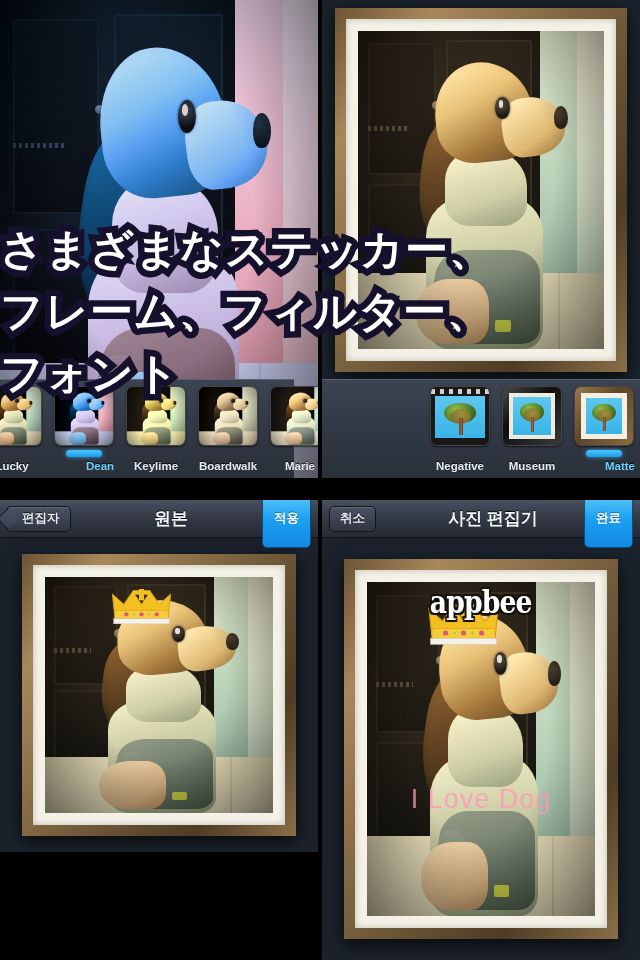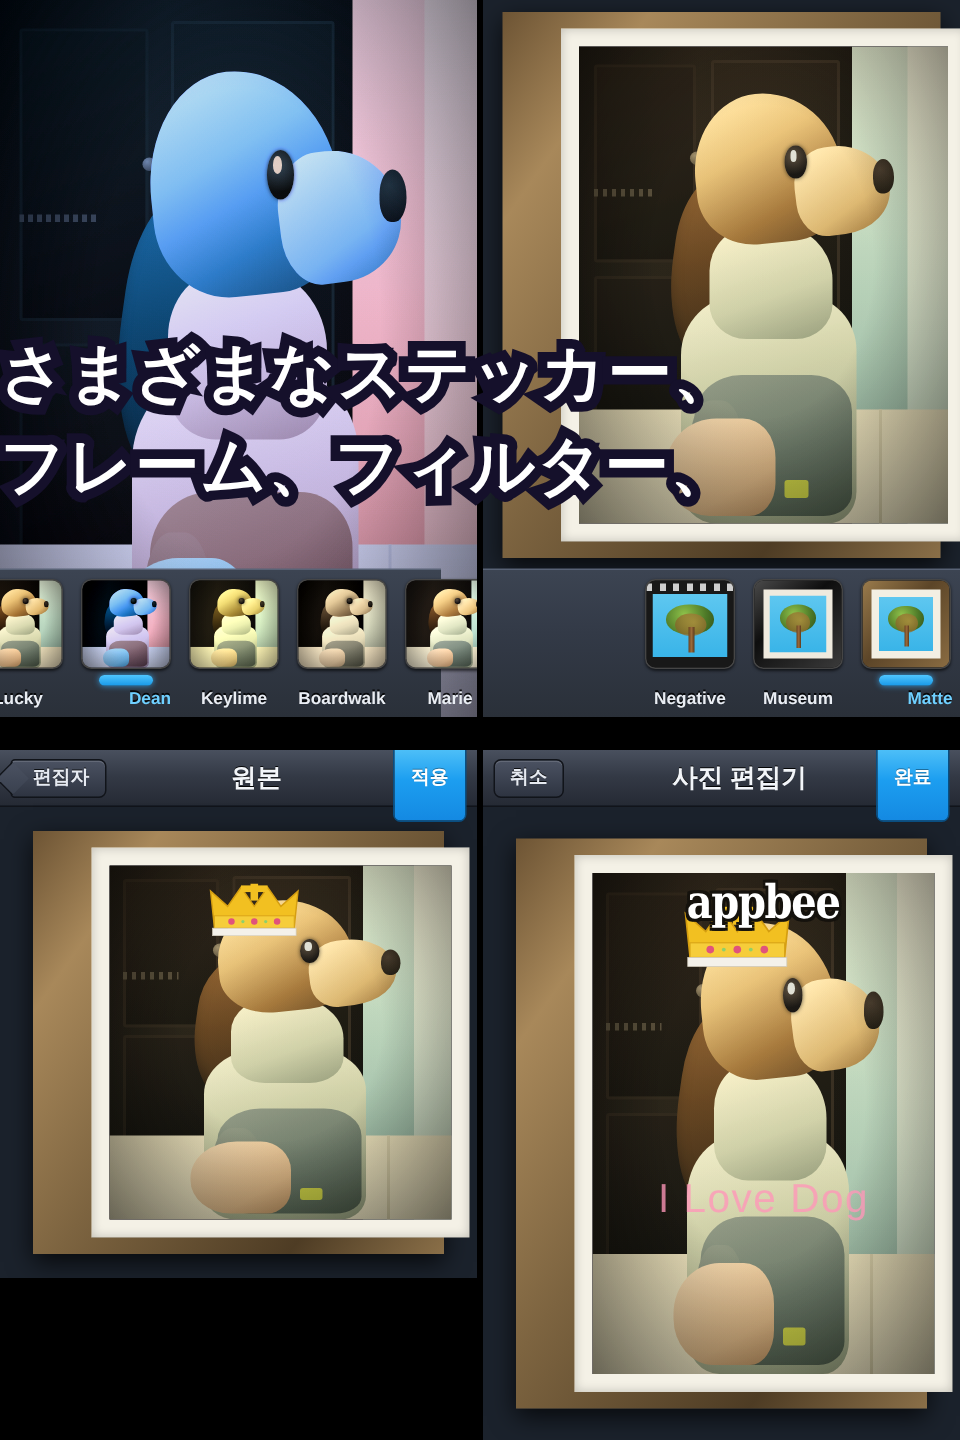--- a/index.html
+++ b/index.html
@@ -85,21 +85,21 @@
 
   
   .framed{position:absolute;inset:0;background:#1b222c;
       display:flex;align-items:center;justify-content:center;}
   .frame-outer{position:relative;width:86%;height:90%;
       background:linear-gradient(125deg,#6d5434 0%,#a8885a 18%,#7d6440 45%,#4e3c24 78%,#8a6f48 100%);
       padding:11px;box-sizing:border-box;
       box-shadow:0 5px 16px rgba(0,0,0,.75);}
   .frame-mat{position:relative;width:100%;height:100%;background:#f4f1e6;
       padding:12px;box-sizing:border-box;
-      box-shadow:inset 0 0 7px rgba(0,0,0,.22);margin-left:28px;}
+      box-shadow:inset 0 0 7px rgba(0,0,0,.22);}
   .frame-win{position:relative;width:100%;height:100%;overflow:hidden;background:#0c0b10;}
 
   
   .crown{position:absolute;left:26%;top:5%;width:33%;height:15%;}
   .crown svg{width:100%;height:100%;display:block;}
 
   
   .wm{position:absolute;left:0;top:1.5%;width:100%;text-align:center;
       font-family:"DejaVu Serif","Liberation Serif",serif;font-weight:bold;
       font-size:31px;letter-spacing:-1px;color:#fff;line-height:1;
@@ -564,15 +564,16 @@
       </div>
     </div>
   </div>
 
   <div class="vdiv"></div>
   <div class="hdiv"></div>
 
   <div class="promo">
     <div class="promo-line">さまざまなステッカー、</div>
     <div class="promo-line">フレーム、フィルター、</div>
+    <div class="promo-line l3">フォント</div>
   </div>
 
 </div>
 
 </body></html>

